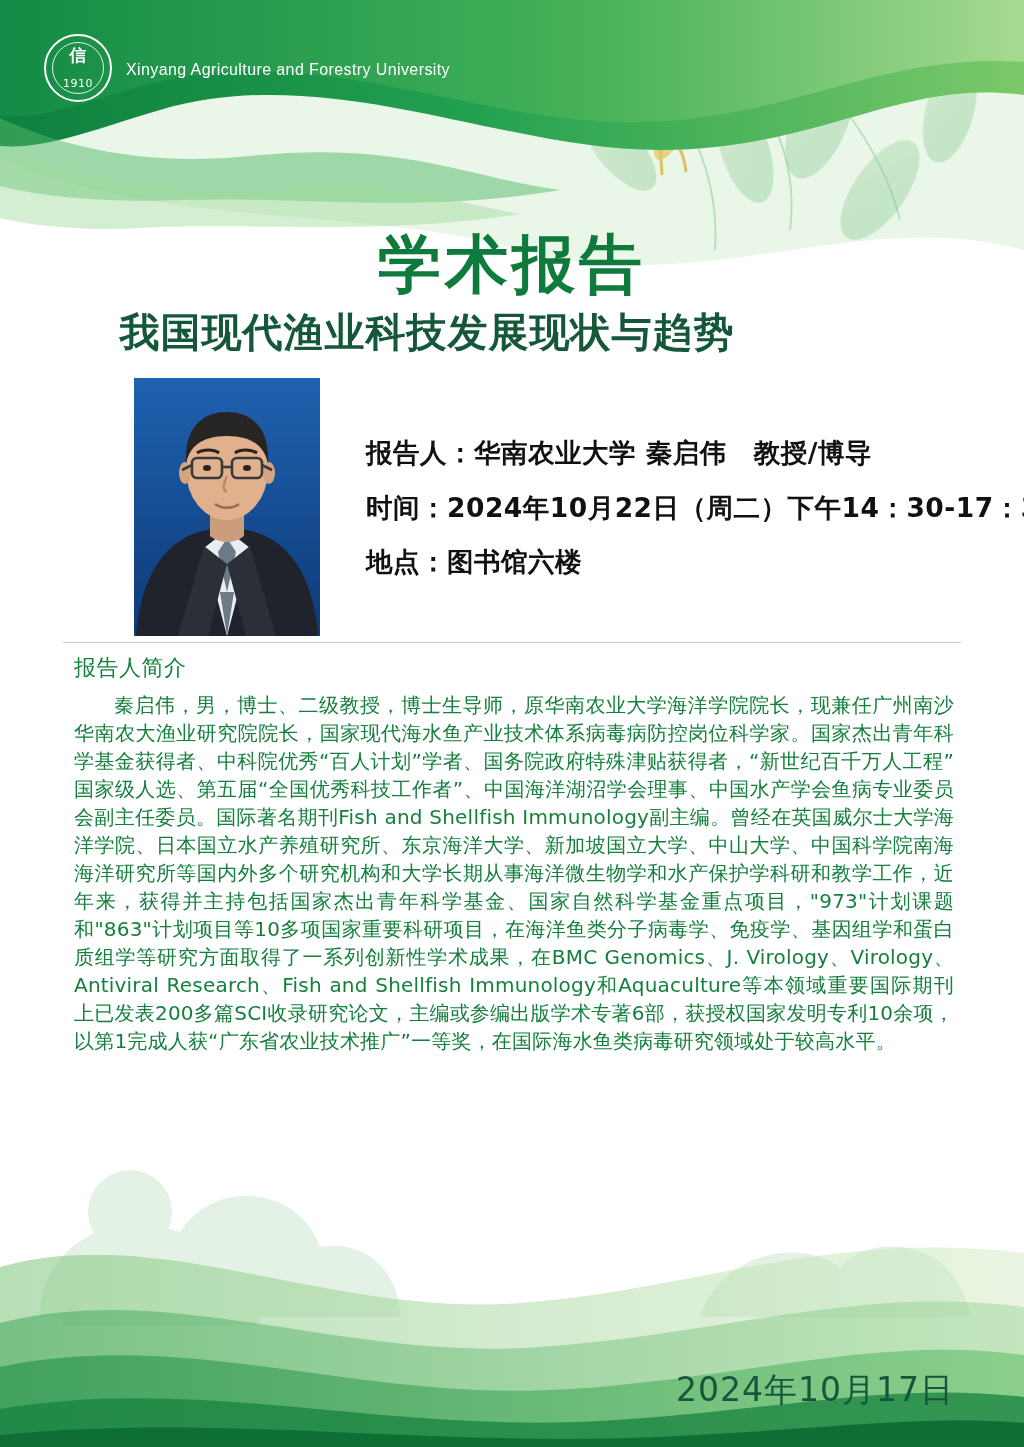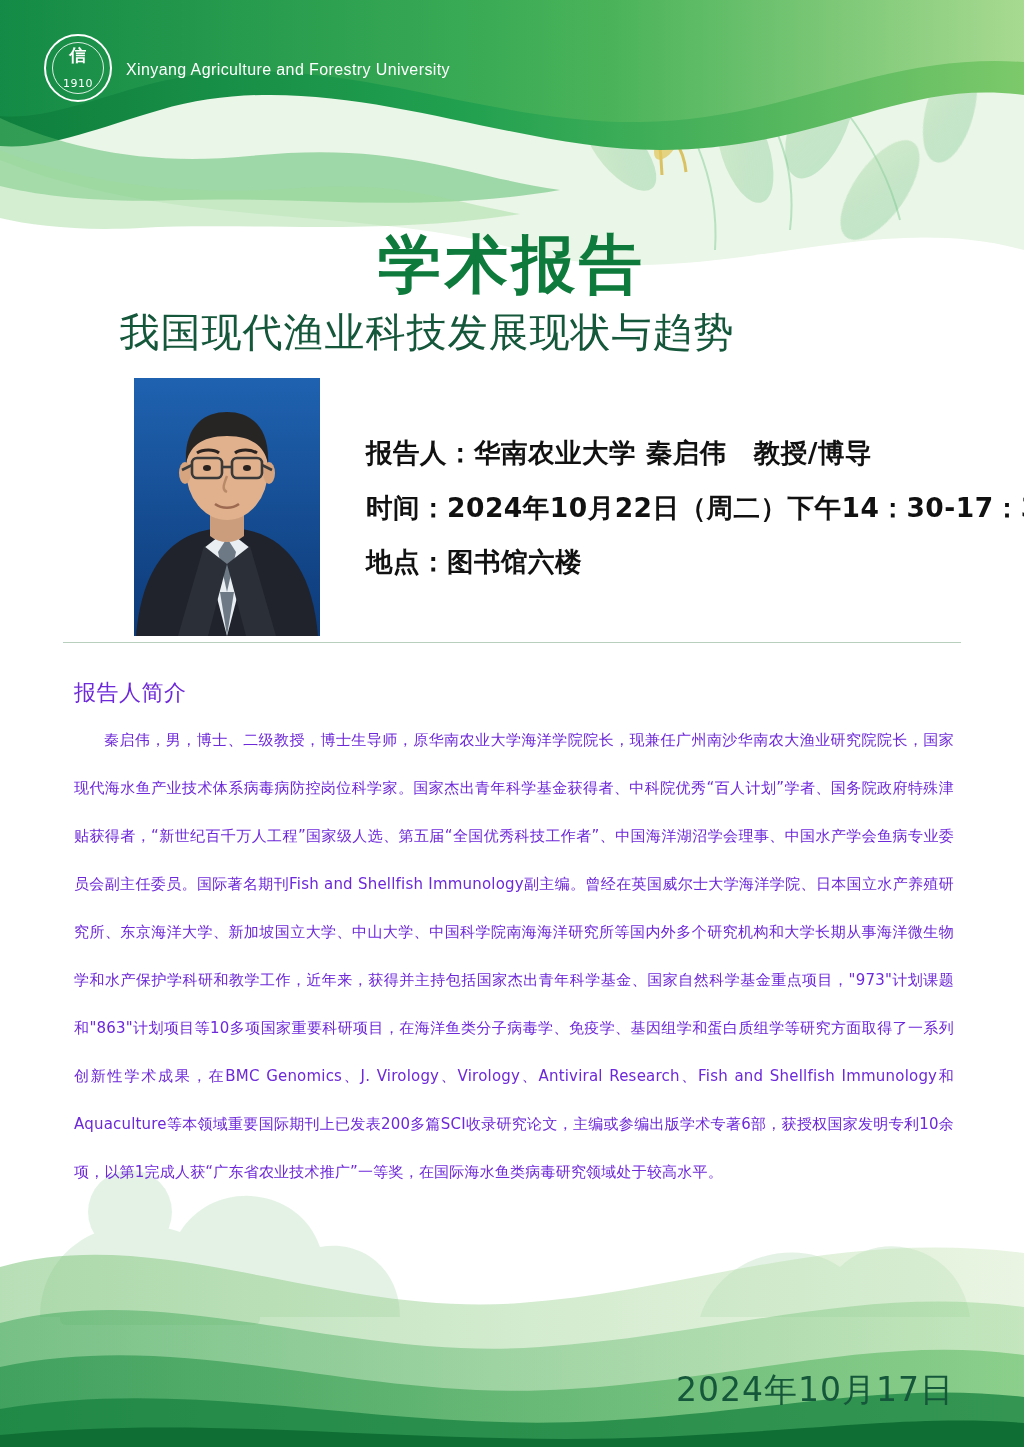--- a/index.html
+++ b/index.html
@@ -99,21 +99,21 @@
     font-family: "DejaVu Sans", "Liberation Sans", sans-serif;
     z-index: 5;
   }
   .title-sub {
     position: absolute;
     top: 305px;
     left: 0;
     width: 854px;
     text-align: center;
     font-size: 40px;
-    font-weight: normal;
+    font-weight: bold;
     color: #15573a;
     letter-spacing: 1px;
     z-index: 5;
   }
 
   
   .portrait {
     position: absolute;
     left: 134px;
     top: 378px;
@@ -145,33 +145,33 @@
     width: 898px;
     height: 1px;
     background: #b9cfbe;
     z-index: 5;
   }
 
   
   .bio {
     position: absolute;
     left: 74px;
-    top: 678px;
+    top: 653px;
     width: 880px;
     z-index: 5;
-    color: #6d28d9;
+    color: #15803d;
   }
   .bio-head {
     font-size: 22px;
     margin-bottom: 8px;
     letter-spacing: .5px;
   }
   .bio-body {
-    font-size: 15px;
-    line-height: 48px;
+    font-size: 20px;
+    line-height: 28px;
     text-align: justify;
     text-justify: inter-ideograph;
     text-indent: 2em;
     letter-spacing: .2px;
   }
 
   
   .bottom {
     position: absolute;
     left: 0;

